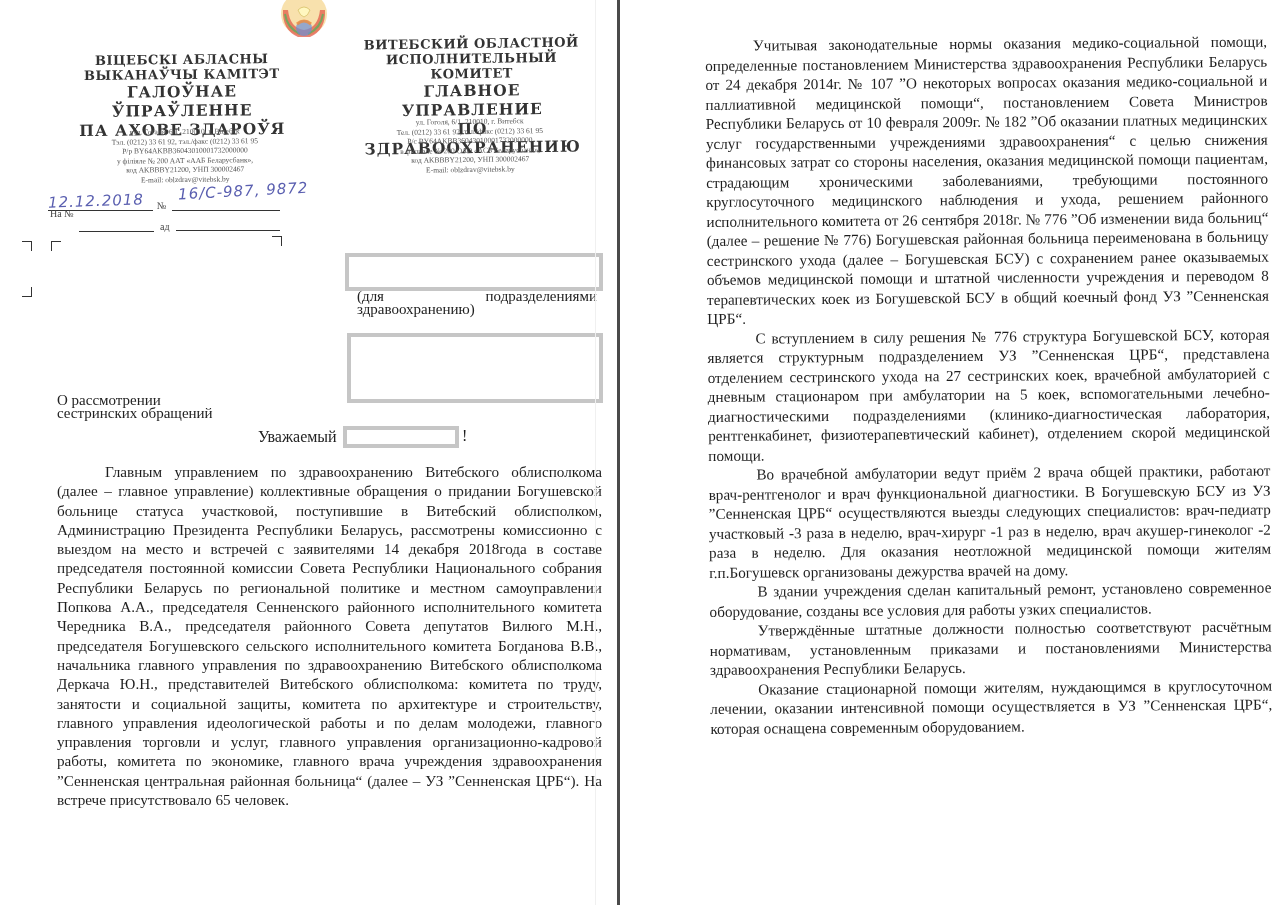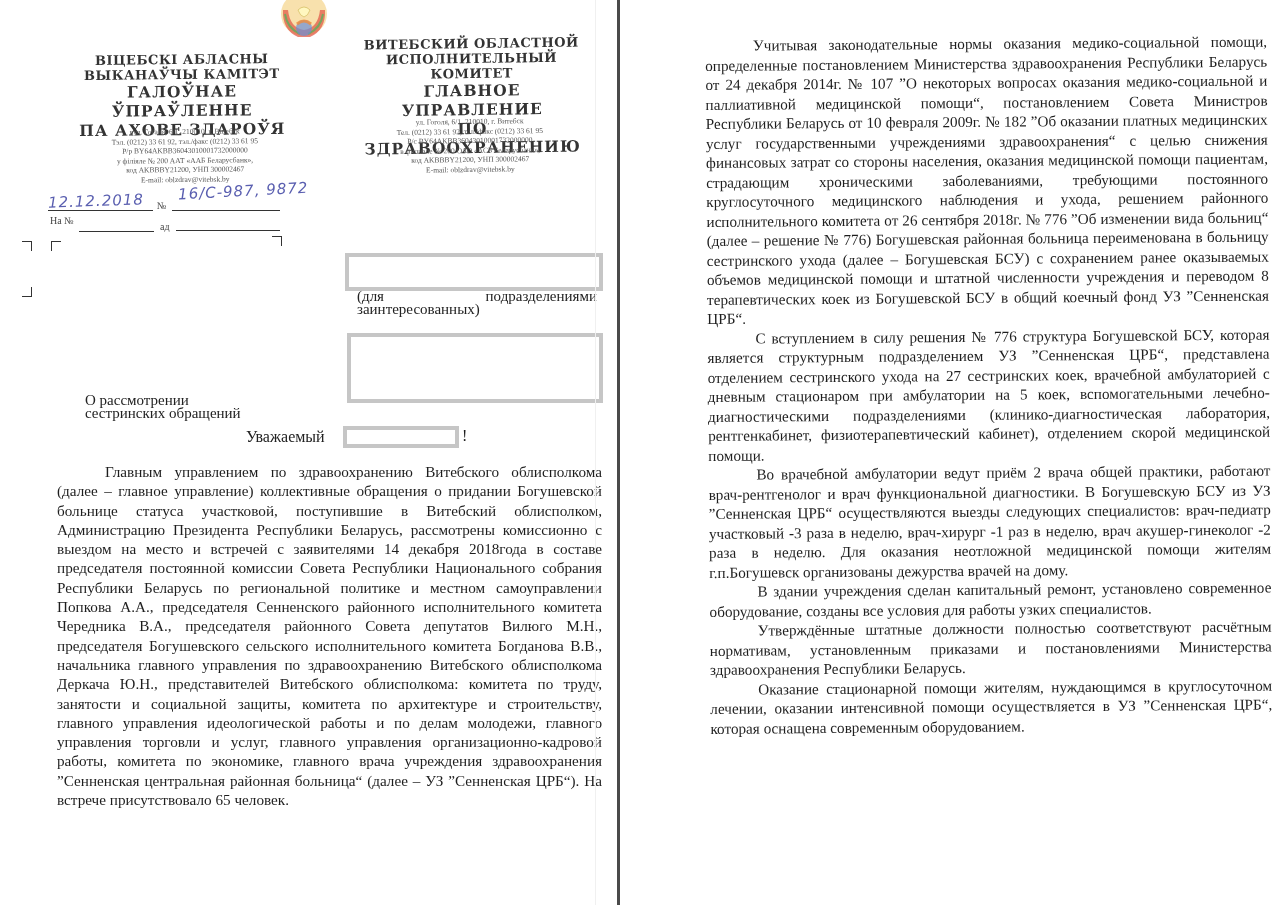--- a/index.html
+++ b/index.html
@@ -37,22 +37,22 @@
   .redact { position: absolute; border: 4px solid #c6c6c6; background: #fff; box-sizing: border-box; }
 
   .body-text { position: absolute; font-size: 15.2px; line-height: 19.3px; text-align: justify; color: #1e1e1e; }
   .body-text p { margin: 0; text-indent: 48px; }
 
   #left-main { left: 57px; top: 462px; width: 545px; }
   #right-main { left: 705px; top: 36px; width: 562px; transform: rotate(-0.45deg); transform-origin: left top; font-size: 15.2px; line-height: 19.5px; }
 
   .addressee { position: absolute; left: 357px; top: 290px; width: 240px; font-size: 15px; line-height: 13px; color: #222; }
   .addressee .row { display: flex; justify-content: space-between; }
-  .subject { position: absolute; left: 57px; top: 394px; font-size: 15px; line-height: 13px; color: #222; margin-left: 28px; }
-  .greet { position: absolute; left: 246px; top: 428px; font-size: 16px; color: #222; }
+  .subject { position: absolute; left: 57px; top: 394px; font-size: 15px; line-height: 13px; color: #222; }
+  .greet { position: absolute; left: 258px; top: 428px; font-size: 16px; color: #222; }
   .excl { position: absolute; left: 462px; top: 427px; font-size: 16px; }
 
   .footer-code { position: absolute; left: 2px; top: 910px; font-size: 7px; color: #777; font-family: "Liberation Serif", serif; }
 </style>
 </head>
 <body>
 
 <div class="page" id="page-left">
 
   <svg class="emblem" viewBox="0 0 52 38">
@@ -94,37 +94,37 @@
     <div>в филиале № 200 ОАО «АСБ Беларусбанк»,</div>
     <div>код AKBBBY21200, УНП 300002467</div>
     <div>E-mail: oblzdrav@vitebsk.by</div>
   </div>
 
   <div class="hand" id="reg-date">12.12.2018</div>
   <div class="uline" style="left:48px; top:210px; width:105px;"></div>
   <div class="lbl" style="left:157px; top:200px;">№</div>
   <div class="hand" id="reg-num">16/С-987, 9872</div>
   <div class="uline" style="left:172px; top:210px; width:108px;"></div>
-  <div class="lbl" style="left:50px; top:215px;">На №</div>
+  <div class="lbl" style="left:50px; top:208px;">На №</div>
   <div class="uline" style="left:79px; top:231px; width:75px;"></div>
   <div class="lbl" style="left:160px; top:221px;text-align:center;">ад</div>
   <div class="uline" style="left:176px; top:230px; width:104px;"></div>
 
   <div class="corner" style="left:22px; top:241px; border-top-width:1px; border-right-width:1px;"></div>
   <div class="corner" style="left:51px; top:241px; border-top-width:1px; border-left-width:1px;"></div>
   <div class="corner" style="left:272px; top:236px; border-top-width:1px; border-right-width:1px;"></div>
   <div class="corner" style="left:22px; top:287px; border-bottom-width:1px; border-right-width:1px;"></div>
 
   <div class="redact" style="left:345px; top:253px; width:258px; height:38px;"></div>
   <div class="addressee">
     <div class="row">
       <span>(для</span>
       <span>подразделениями</span>
     </div>
-    <div>заинтересованных)</div>
+    <div>здравоохранению)</div>
   </div>
   <div class="redact" style="left:347px; top:333px; width:256px; height:70px;"></div>
 
   <div class="subject">
     <div>О рассмотрении</div>
     <div>сестринских обращений</div>
   </div>
 
   <div class="greet">Уважаемый</div>
   <div class="redact" style="left:343px; top:426px; width:116px; height:22px;"></div>

